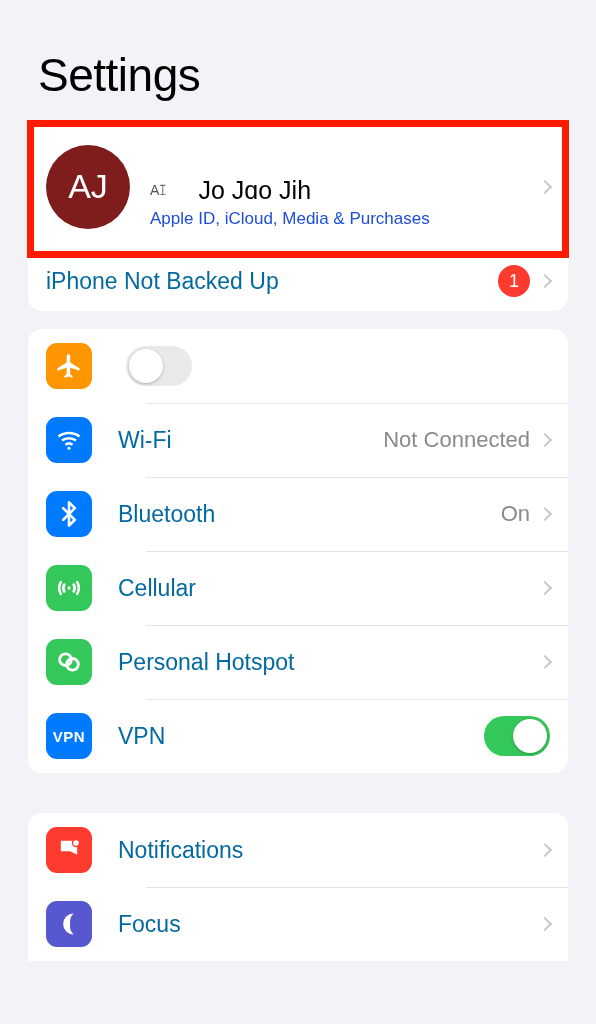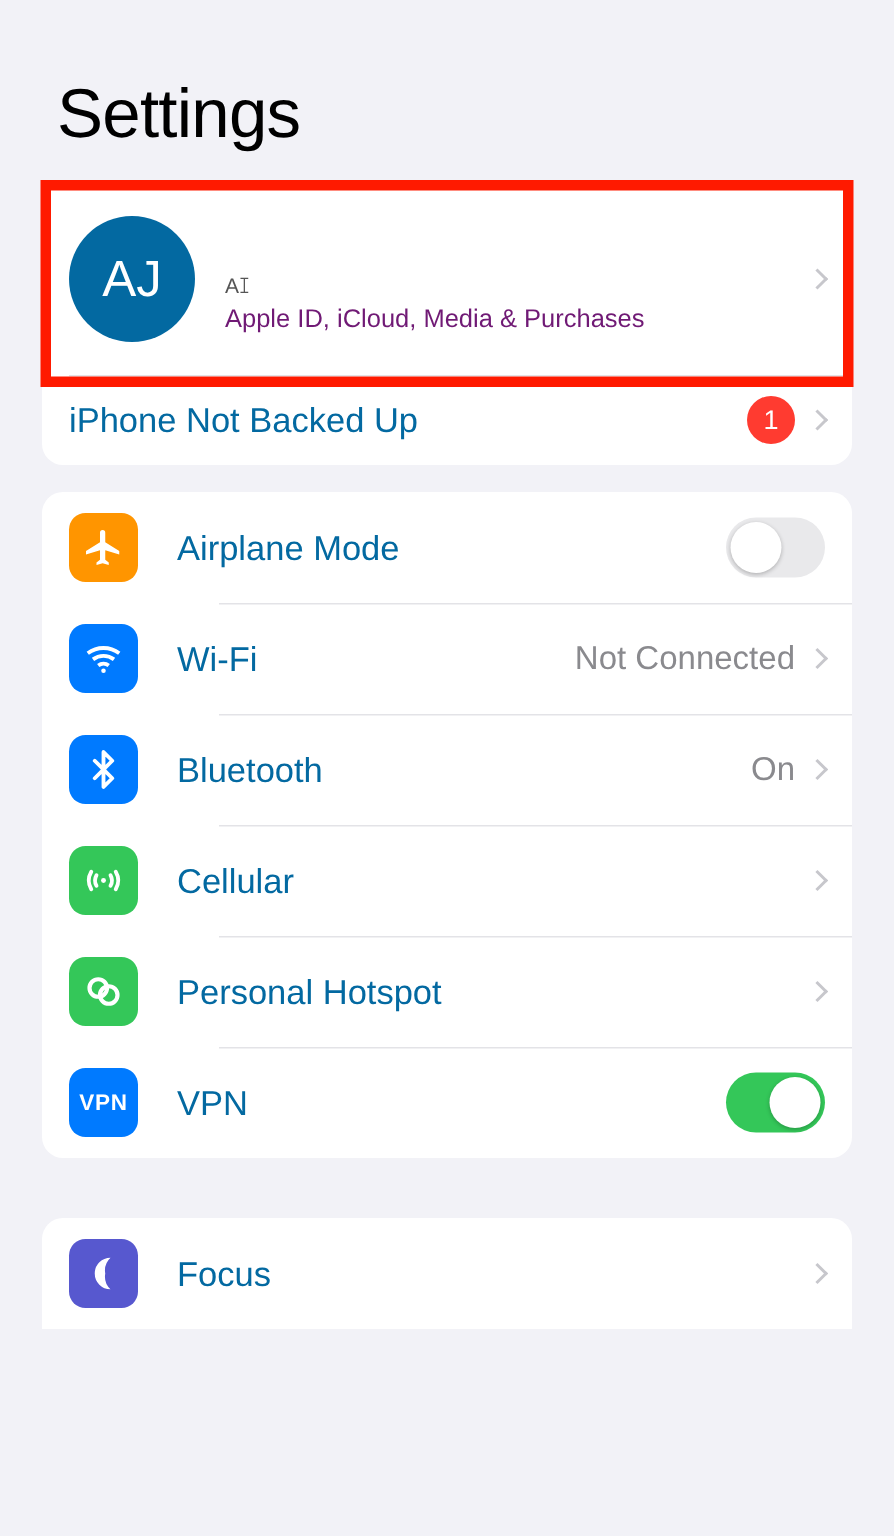--- a/index.html
+++ b/index.html
@@ -38,41 +38,41 @@
     right: 0;
     top: 0;
     height: 1px;
     background: #e3e3e7;
   }
   .row.profile { padding: 20px 18px 22px 18px; }
   .row.profile + .row::before { left: 18px; }
   .avatar {
     width: 84px; height: 84px;
     border-radius: 50%;
-    background: #0369a1;
+    background: #7f1d1d;
     color: #fff;
     display: flex; align-items: center; justify-content: center;
     font-size: 34px;
     font-weight: 400;
     flex-shrink: 0;
     margin-right: 20px;
   }
   .profile-text { flex: 1; }
   .profile-name {
     font-size: 25px;
     color: #000;
     font-weight: 400;
     margin-bottom: 4px;
     display: flex;
     align-items: center;
     gap: 32px;
     margin-top: 32px;
   }
   .profile-name .tiny { font-size: 14px; color:#555; }
-  .profile-sub { font-size: 17px; color: #701a75; }
+  .profile-sub { font-size: 17px; color: #1d4ed8; }
   .chevron {
     width: 10px; height: 10px;
     border-top: 2.5px solid #c7c7cc;
     border-right: 2.5px solid #c7c7cc;
     transform: rotate(45deg);
     flex-shrink: 0;
     margin-left: 10px;
   }
   .icon {
     width: 46px; height: 46px;
@@ -137,40 +137,40 @@
 <body>
 
 <h1 class="page-title">Settings</h1>
 
 <div class="section tight">
   <div class="row profile">
     <div class="avatar">AJ</div>
     <div class="profile-text">
       <div class="profile-name">
         <span class="tiny">Aꕯ</span>
+        <span>Jo Jɑo Jih</span>
       </div>
       <div class="profile-sub">Apple ID, iCloud, Media &amp; Purchases</div>
     </div>
     <span class="chevron"></span>
   </div>
   <div class="row">
     <span class="label" style="margin-left:0">iPhone Not Backed Up</span>
     <span class="badge">1</span>
     <span class="chevron"></span>
   </div>
 </div>
 
 <div class="section">
   <div class="row">
     <span class="icon" style="background:#ff9500">
       <svg viewBox="0 0 24 24" fill="white">
           <path d="M21 16v-2l-8-5V3.5a1.5 1.5 0 10-3 0V9l-8 5v2l8-2.5V19l-2 1.5V22l3.5-1 3.5 1v-1.5L13 19v-5.5l8 2.5z"></path>
         </svg>
     </span>
-    <span class="label">Airplane Mode</span>
     <span class="switch">
         <span class="knob"></span>
       </span>
   </div>
   <div class="row">
     <span class="icon" style="background:#007aff">
       <svg viewBox="0 0 24 24" fill="none" stroke="white" stroke-width="2.2">
           <path d="M3 9a15 15 0 0118 0"></path>
           <path d="M6 12.5a10 10 0 0112 0"></path>
           <path d="M9 16a5 5 0 016 0"></path>
@@ -220,20 +220,30 @@
     </span>
     <span class="label">VPN</span>
     <span class="switch on">
         <span class="knob"></span>
       </span>
   </div>
 </div>
 
 <div class="section last">
   <div class="row">
+    <span class="icon" style="background:#ff3b30">
+      <svg viewBox="0 0 24 24" fill="white">
+          <path d="M5 4h14v12l-6-3H5z"></path>
+          <circle cx="18" cy="6" r="3" fill="#fff" stroke="#ff3b30" stroke-width="1.2"></circle>
+        </svg>
+    </span>
+    <span class="label">Notifications</span>
+    <span class="chevron"></span>
+  </div>
+  <div class="row">
     <span class="icon" style="background:#5758cf">
       <svg viewBox="0 0 24 24" fill="white">
           <path d="M16 3a9 9 0 100 18 10 10 0 01-3-9 10 10 0 013-9z"></path>
         </svg>
     </span>
     <span class="label">Focus</span>
     <span class="chevron"></span>
   </div>
 
 </div>

